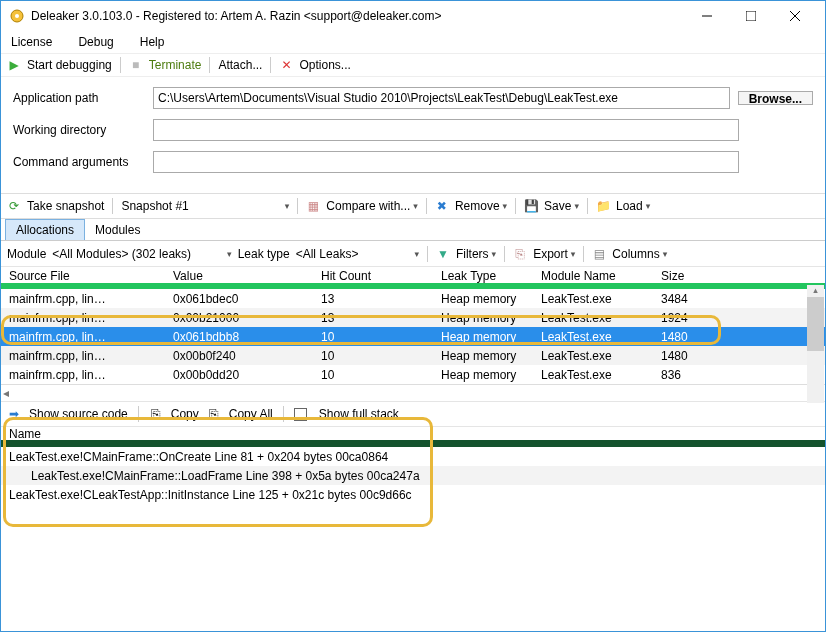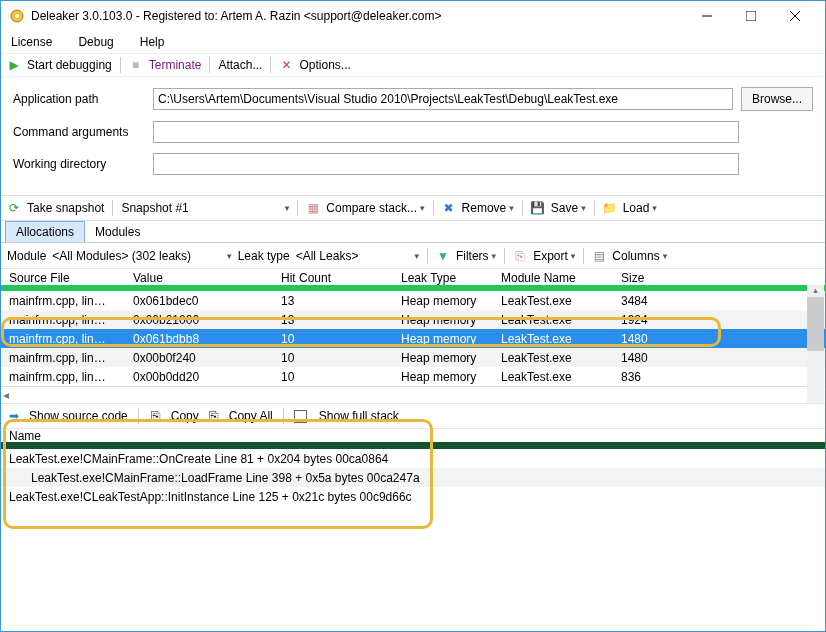--- a/index.html
+++ b/index.html
@@ -9,31 +9,31 @@
 .title-text { flex: 1; }
 .win-btn { width: 44px; height: 28px; display: flex; align-items: center; justify-content: center; }
 .menubar { height: 22px; padding: 0 10px; display: flex; gap: 26px; align-items: center; }
 .menubar span { cursor: default; }
 .toolbar1 { height: 24px; padding: 0 6px; display: flex; align-items: center; gap: 6px; border-top: 1px solid #eee; border-bottom: 1px solid #eee; }
 .divider { width: 1px; height: 16px; background: #ccc; margin: 0 2px; }
 .fields { padding: 10px 12px; }
 .field-row { display: flex; align-items: center; margin-bottom: 10px; }
 .field-label { width: 140px; }
 .field-input { flex: 1; height: 22px; border: 1px solid #aaa; background: #fff; padding: 0 4px; font-size: 12px; }
-.browse-btn { margin-left: 8px; height: 24px; padding: 0 10px; border: 1px solid #aaa; background: #f5f5f5; cursor: pointer; }
+.browse-btn { margin-left: 8px; height: 14px; padding: 0 10px; border: 1px solid #aaa; background: #f5f5f5; cursor: pointer; font-weight: bold; }
 .toolbar2 { height: 26px; padding: 0 6px; display: flex; align-items: center; gap: 6px; border-top: 1px solid #ddd; border-bottom: 1px solid #ddd; }
 .dropdown { display: flex; align-items: center; gap: 3px; }
 .chev { font-size: 9px; color: #555; }
 .tabs { height: 22px; display: flex; align-items: center; border-bottom: 1px solid #ccc; padding-left: 4px; }
 .tab { padding: 3px 10px; cursor: pointer; }
 .tab.active { background: #d6e8fa; border: 1px solid #7bb1e0; border-bottom: none; text-align: center; }
 .filter-bar { height: 26px; padding: 0 6px; display: flex; align-items: center; gap: 6px; border-bottom: 1px solid #e5e5e5; }
 .table-header { height: 22px; display: flex; align-items: flex-end; border-bottom: 6px solid #22c55e; background: #fff; }
 .col-src { width: 132px; padding-left: 8px; }
-.col-val { width: 148px; }
+.col-val { width: 148px; margin-left: 40px; }
 .col-hit { width: 120px; }
 .col-leak { width: 100px; }
 .col-mod { width: 120px; }
 .col-sz { width: 100px; }
 .table-body { position: relative; }
 .row { height: 19px; display: flex; align-items: center; }
 .row.alt { background: #f3f3f3; }
 .row.sel { background: #2a8eea; color: #fff; }
 .highlight-box { position: absolute; border: 3px solid #e8b83a; border-radius: 10px; pointer-events: none; }
 .scroll-x { height: 17px; border-top: 1px solid #ddd; display: flex; justify-content: space-between; padding: 0 2px; align-items: center; color: #777; font-size: 10px; }
@@ -77,59 +77,59 @@
   <span>License</span>
   <span>Debug</span>
   <span>Help</span>
 </div>
 
 <div class="toolbar1">
   <span class="ico" style="color:#3bad3b">▶</span>
   <span>Start debugging</span>
   <span class="divider"></span>
   <span class="ico" style="color:#bbb">■</span>
-  <span style="color:#701a75">Terminate</span>
+  <span style="color:#4d7c0f">Terminate</span>
   <span class="divider"></span>
   <span>Attach...</span>
   <span class="divider"></span>
   <span class="ico" style="color:#d33">✕</span>
   <span>Options...</span>
 </div>
 
 <div class="fields">
   <div class="field-row">
     <span class="field-label">Application path</span>
     <input class="field-input" value="C:\Users\Artem\Documents\Visual Studio 2010\Projects\LeakTest\Debug\LeakTest.exe" style="">
     <button class="browse-btn">Browse...</button>
   </div>
   <div class="field-row">
+    <span class="field-label">Working directory</span>
+    <input class="field-input" value="" style="">
+    <span style="width:74px"></span>
+  </div>
+  <div class="field-row">
     <span class="field-label">Command arguments</span>
     <input class="field-input" value="" style="">
     <span style="width:74px"></span>
   </div>
-  <div class="field-row">
-    <span class="field-label">Working directory</span>
-    <input class="field-input" value="" style="">
-    <span style="width:74px"></span>
-  </div>
 </div>
 
 <div class="toolbar2">
   <span class="ico" style="color:#3a9c3a">⟳</span>
   <span>Take snapshot</span>
   <span class="divider"></span>
   <span class="dropdown">
       <span>Snapshot #1</span>
       <span style="width:90px"></span>
       <span class="chev">▾</span>
     </span>
   <span class="divider"></span>
   <span class="ico" style="color:#c88">▦</span>
   <span class="dropdown">
-      <span>Compare stack...</span> 
+      <span>Compare with...</span> 
       <span class="chev">▾</span>
     </span>
   <span class="divider"></span>
   <span class="ico" style="color:#2a7cd0">✖</span>
   <span class="dropdown">
       <span>Remove</span> 
       <span class="chev">▾</span>
     </span>
   <span class="divider"></span>
   <span class="ico" style="color:#d9a030">💾</span>

